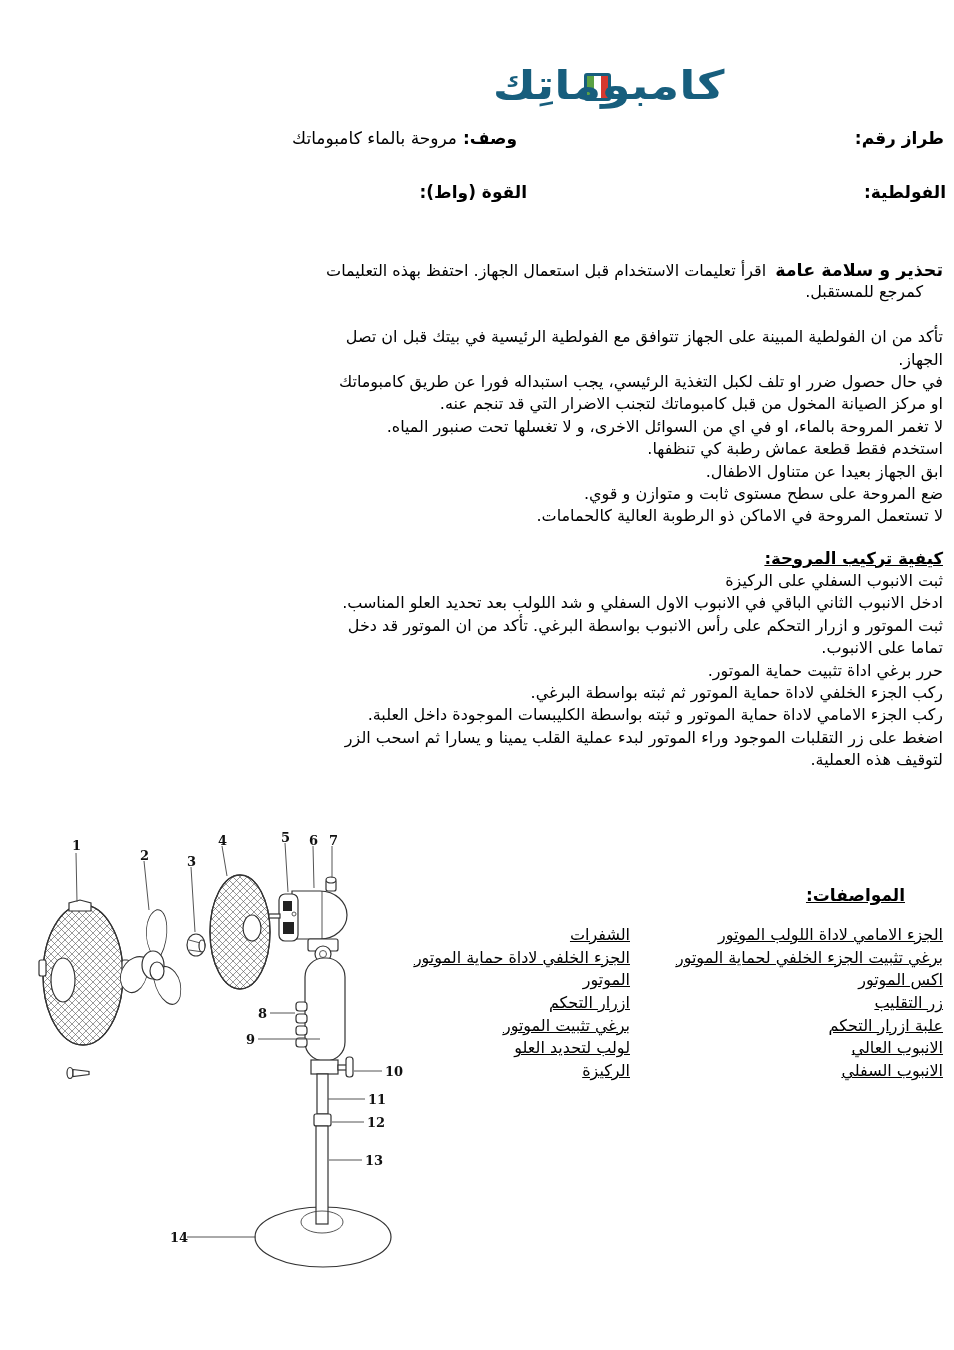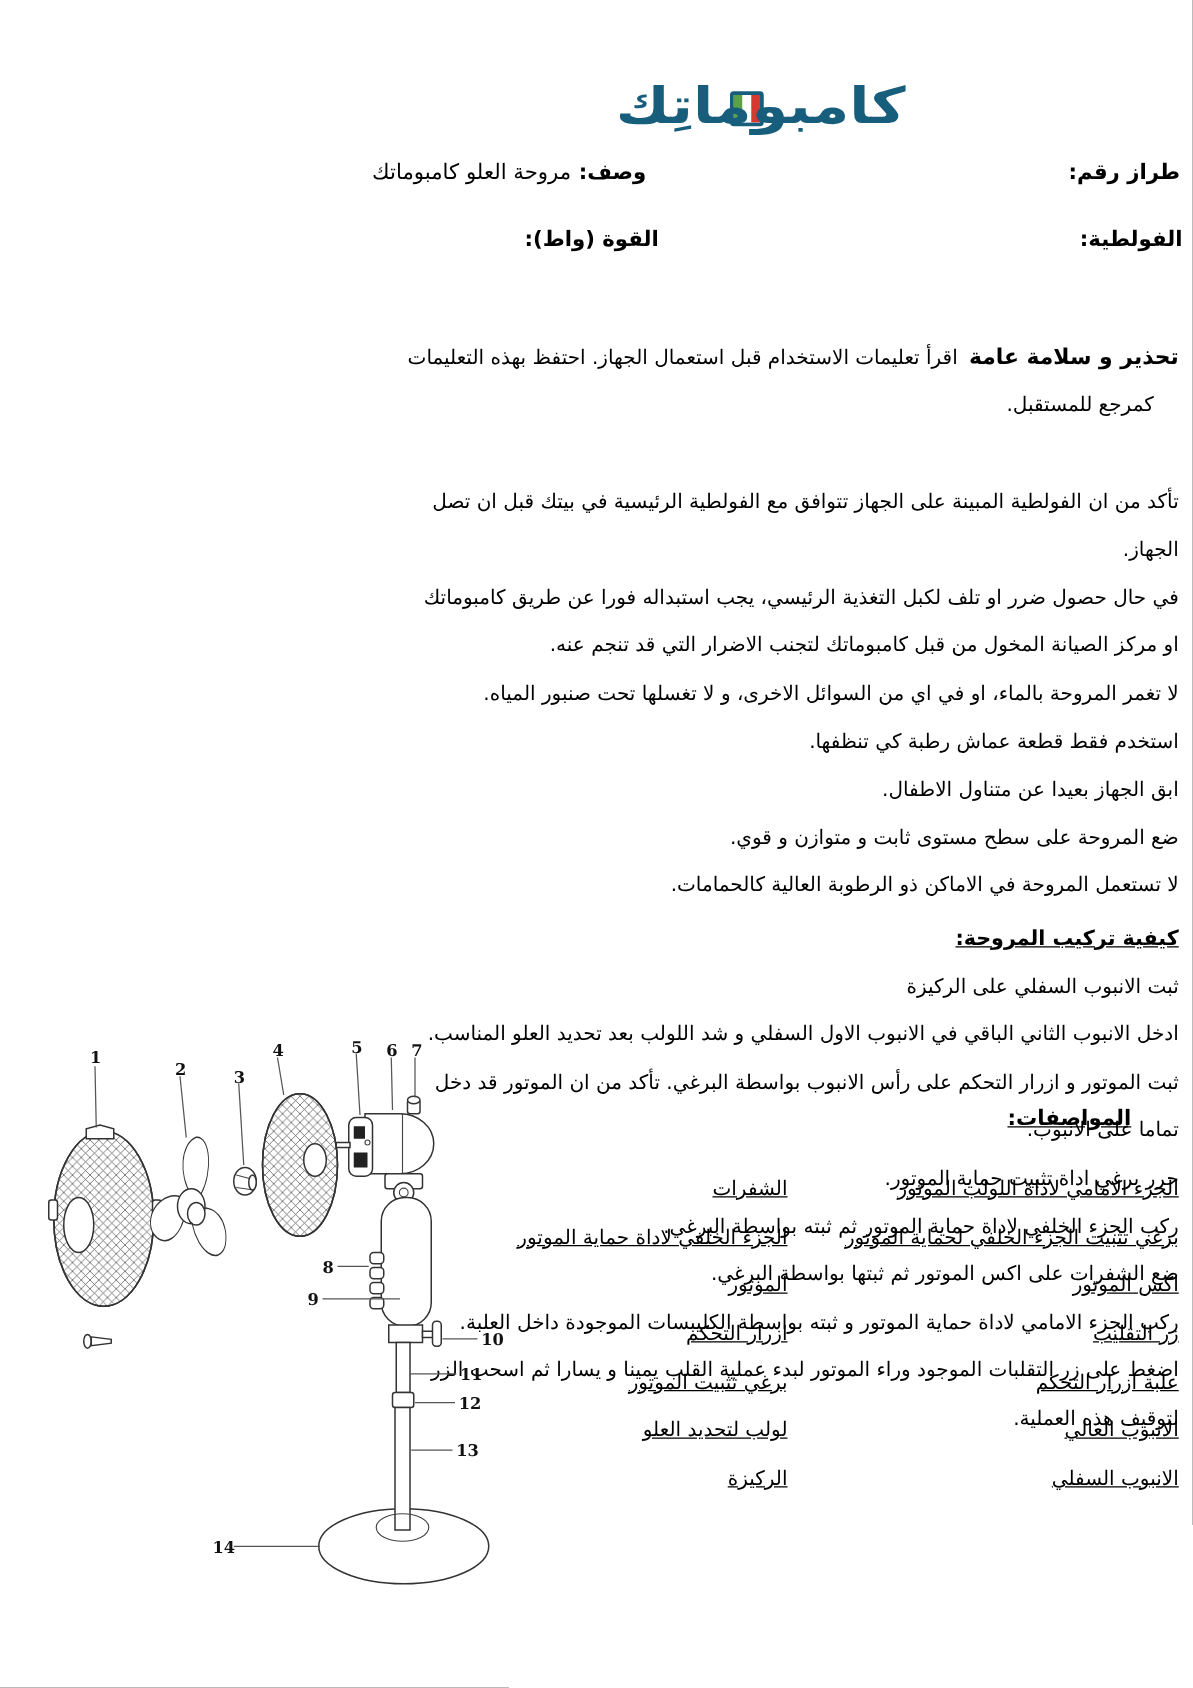--- a/index.html
+++ b/index.html
@@ -31,21 +31,21 @@
     letter-spacing:0px;
   }
   
   .hfield{position:absolute;font-size:17px;font-weight:bold;direction:rtl;white-space:nowrap;}
   .hfield .val{font-weight:normal;margin-right:6px;}
   
   .main-text{
     position:absolute;top:259px;right:11px;width:700px;
     direction:rtl;text-align:right;font-size:16px;
   }
-  .line{height:22.4px;line-height:22.4px;white-space:nowrap;margin-top:16px;}
+  .line{height:22.4px;line-height:22.4px;white-space:nowrap;}
   .indent1{padding-right:20px;}
   .warn-title{font-weight:bold;font-size:17.5px;}
   .warn-intro{margin-right:9px;}
   .heading{font-weight:bold;text-decoration:underline;font-size:16.5px;}
   .mt{margin-top:20px;}
   
   .specs-heading{
     position:absolute;top:885px;right:49px;
     font-size:17px;font-weight:bold;text-decoration:underline;
     direction:rtl;white-space:nowrap;
@@ -71,21 +71,21 @@
     <span class="flag">
       <span class="g"></span>
         <span class="w"></span>
         <span class="r"></span>
     </span>
     <span class="brand">كامبوماتِك</span>
   </div>
 
   <div class="hfield" style="top:128px;right:10px;">طراز رقم:</div>
   <div class="hfield" style="top:128px;right:437px;">
-    <span>وصف:</span><span class="val">مروحة العلو  كامبوماتك</span>
+    <span>وصف:</span><span class="val">مروحة بالماء  كامبوماتك</span>
   </div>
   <div class="hfield" style="top:182px;right:8px;">الفولطية:</div>
   <div class="hfield" style="top:182px;right:427px;">القوة (واط):</div>
 
   <div class="main-text">
     <div class="line">
       <span class="warn-title">تحذير و سلامة عامة</span><span class="warn-intro">اقرأ تعليمات الاستخدام قبل استعمال الجهاز. احتفظ بهذه التعليمات</span>
     </div>
     <div class="line indent1">كمرجع للمستقبل.</div>
     <div class="line"></div>
@@ -101,21 +101,20 @@
         <div class="line">لا تستعمل المروحة في الاماكن ذو الرطوبة العالية كالحمامات.</div>
       </div>
     <div class="line heading mt">كيفية تركيب المروحة:</div>
     <div>
         <div class="line">ثبت الانبوب السفلي على الركيزة</div>
         <div class="line">ادخل الانبوب الثاني الباقي في الانبوب الاول السفلي و شد اللولب بعد تحديد العلو المناسب.</div>
         <div class="line">ثبت الموتور و ازرار التحكم على رأس الانبوب بواسطة البرغي. تأكد من ان الموتور قد دخل</div>
         <div class="line">تماما على الانبوب.</div>
         <div class="line">حرر برغي اداة تثبيت حماية الموتور.</div>
         <div class="line">ركب الجزء الخلفي لاداة حماية الموتور ثم ثبته بواسطة البرغي.</div>
-        <div class="line">ضع الشفرات على اكس الموتور ثم ثبتها بواسطة البرغي.</div>
         <div class="line">ركب الجزء الامامي لاداة حماية الموتور و ثبته بواسطة الكليبسات الموجودة داخل العلبة.</div>
       </div>
     <div>
         <div class="line">اضغط على زر التقلبات الموجود وراء الموتور لبدء عملية القلب يمينا و يسارا ثم اسحب الزر</div>
         <div class="line">لتوقيف هذه العملية.</div>
       </div>
   </div>
 
   <div class="specs-heading">المواصفات:</div>
   <div class="spec-list spec-right">

